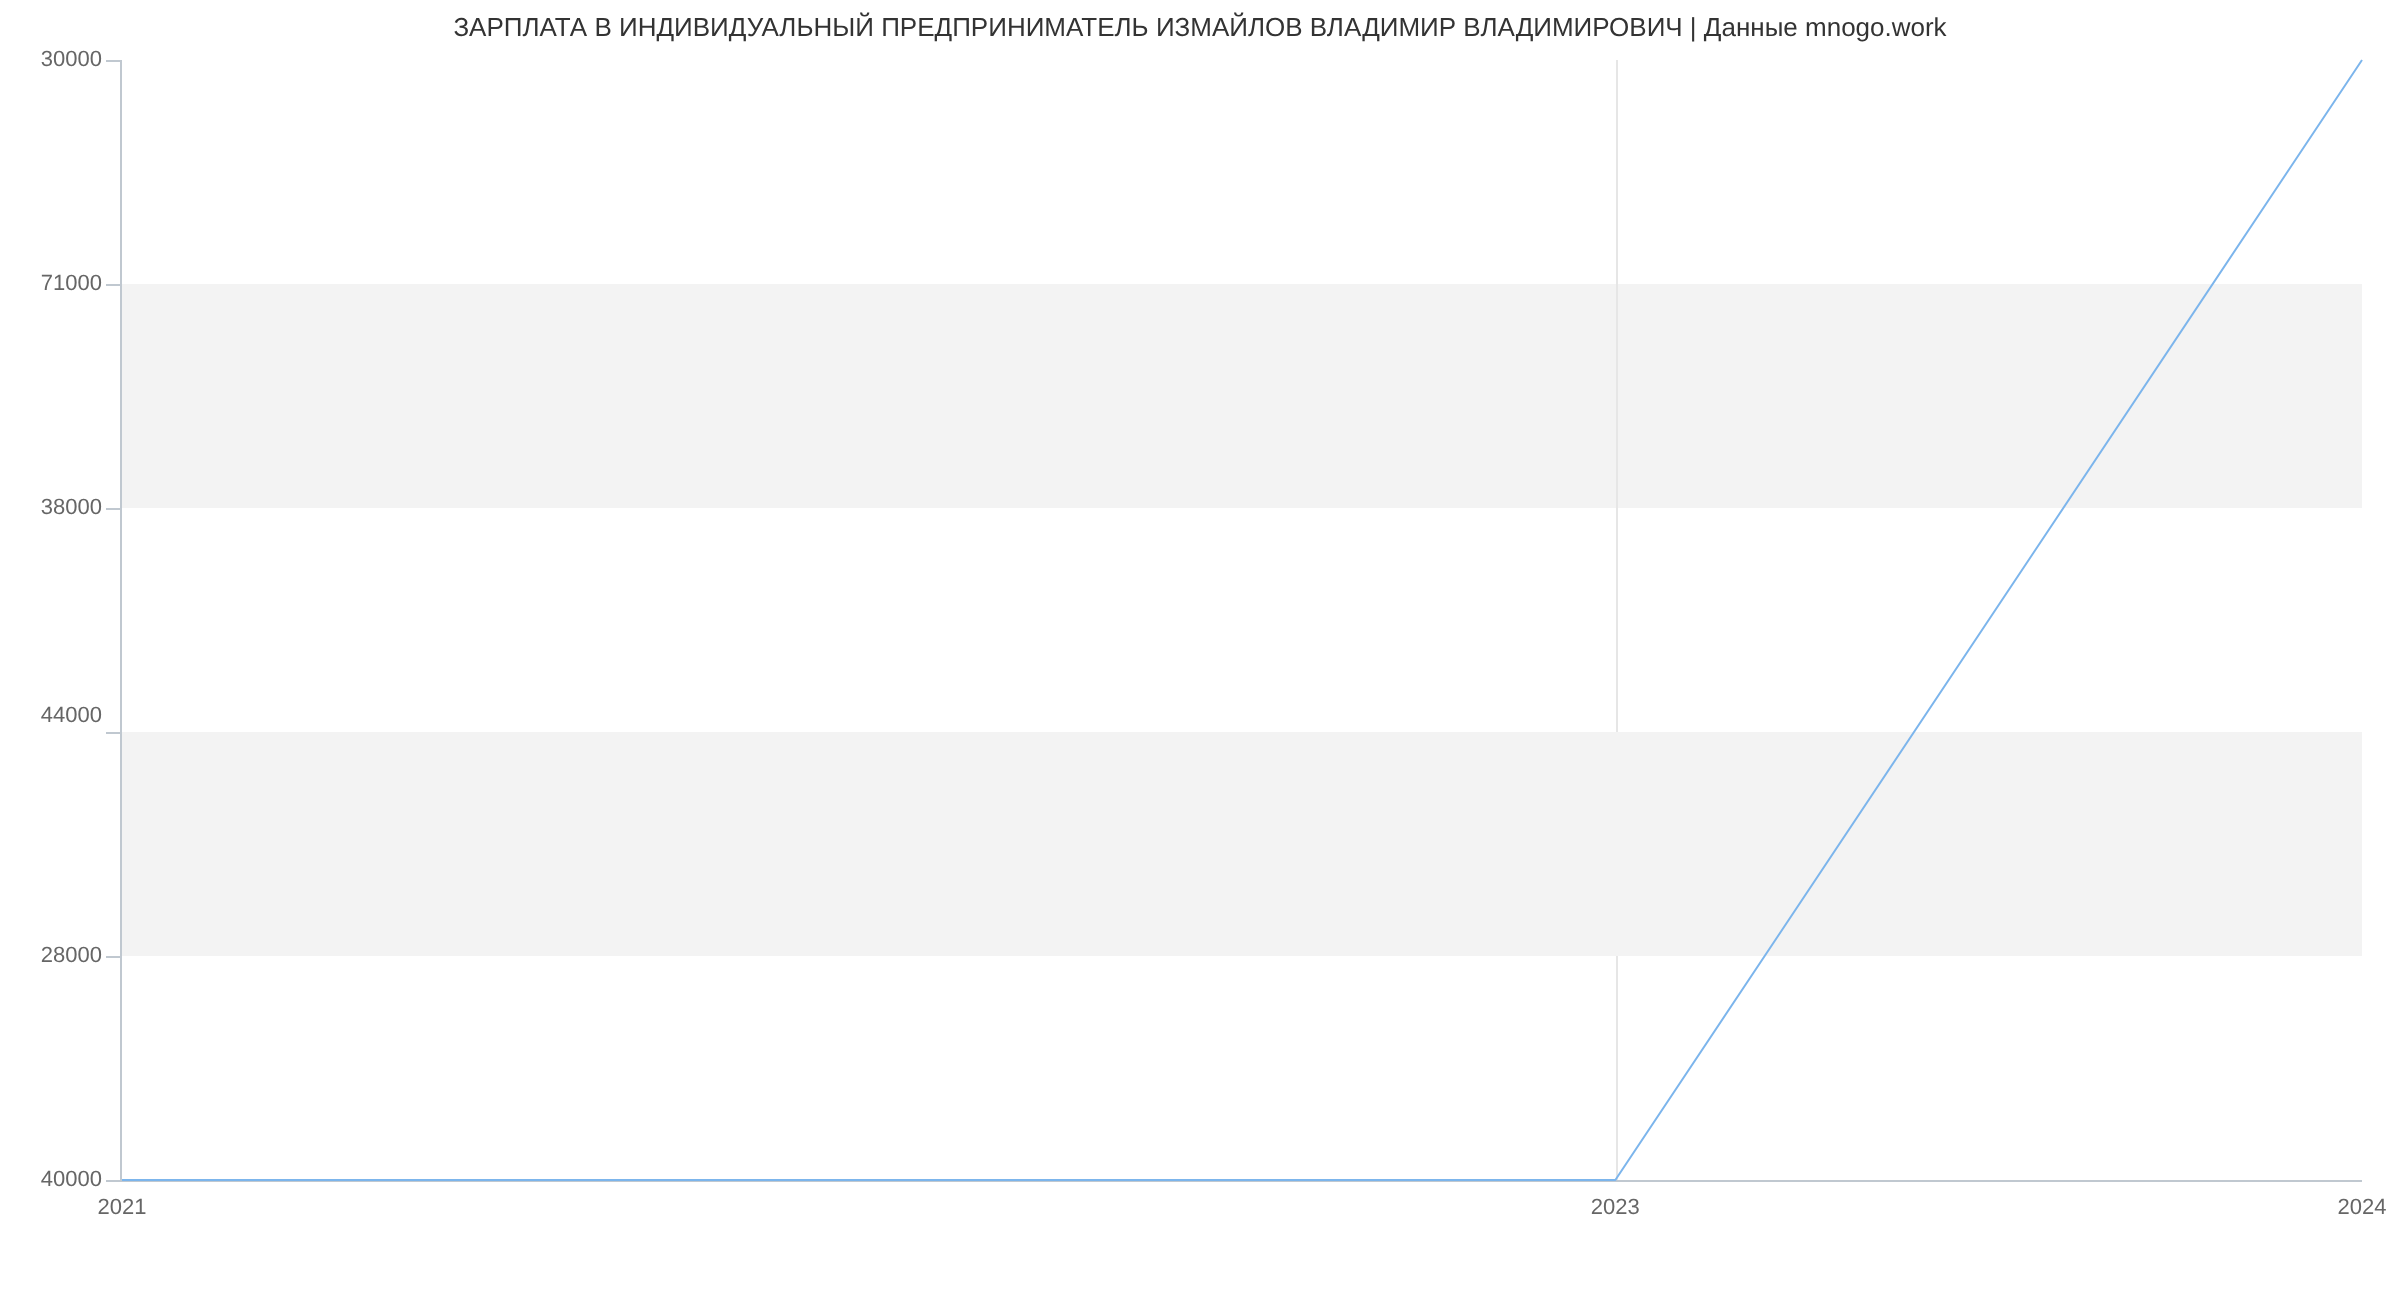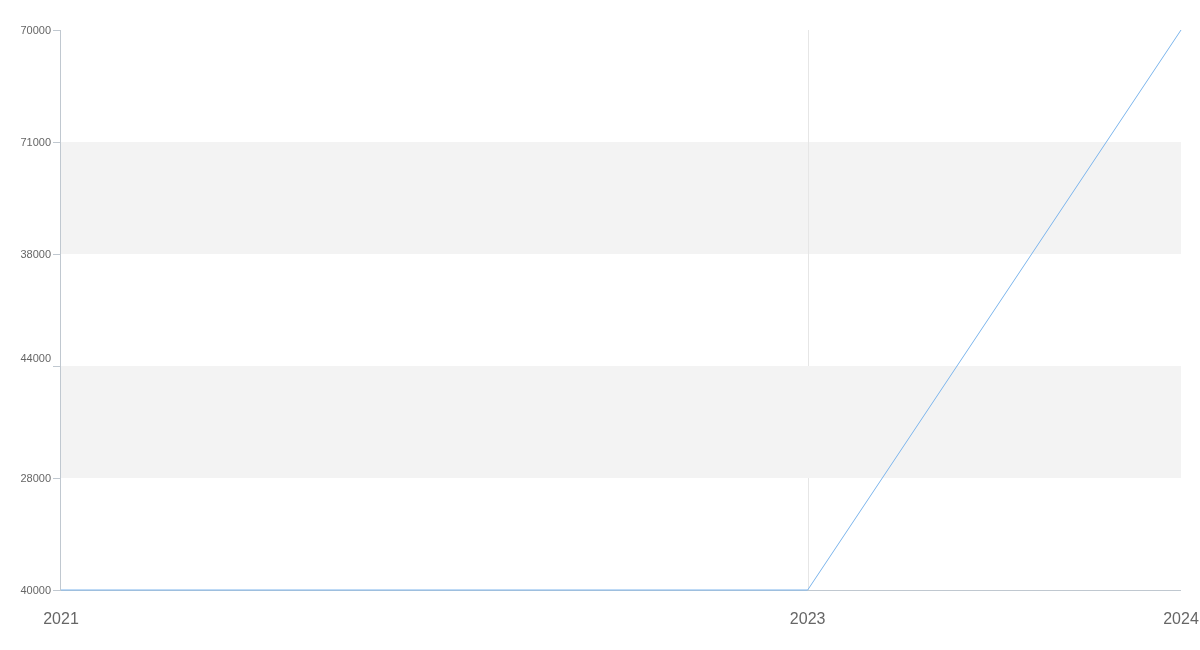--- a/index.html
+++ b/index.html
@@ -61,60 +61,61 @@
     right: 100%;
     padding-right: 10px;
     transform: translateY(-50%);
     white-space: nowrap;
     color: #666666;
     font-size: 11px;
   }
   .x-label {
     position: absolute;
     top: 100%;
-    padding-top: 20px;
+    padding-top: 8px;
     transform: translateX(-50%);
     white-space: nowrap;
     color: #666666;
-    font-size: 16px;
+    font-size: 11px;
   }
   svg.series {
     position: absolute;
     left: 0; top: 0;
     width: 100%;
     height: 100%;
     overflow: visible;
   }
   svg.series path {
     fill: none;
     stroke: #7cb5ec;
     stroke-width: 1;
     stroke-linejoin: round;
   }
 </style>
 </head>
 <body>
 
 <div class="chart-wrap">
+  <div class="title">ЗАРПЛАТА В ИНДИВИДУАЛЬНЫЙ ПРЕДПРИНИМАТЕЛЬ ИЗМАЙЛОВ ВЛАДИМИР ВЛАДИМИРОВИЧ | Данные mnogo.work</div>
   <div class="plot-area" id="plot">
       <div class="band" style="top: 112px; height: 112px;"></div>
       <div class="grid-v" style="left: 746.667px;"></div>
       <div class="band" style="top: 336px; height: 112px;"></div>
     <svg class="series">
       <path id="series-path" d="M0.00 560.00 L746.67 560.00 L1120.00 0.00" stroke="#7cb5ec"></path>
     </svg>
   <div class="y-tick" style="top: 560px;"></div>
       <div class="y-label" style="top: 560px;">40000</div>
       <div class="y-tick" style="top: 448px;"></div>
       <div class="y-label" style="top: 448px;">28000</div>
       <div class="y-tick" style="top: 336px;"></div>
       <div class="y-label" style="top: 328px;">44000</div>
       <div class="y-tick" style="top: 224px;"></div>
       <div class="y-label" style="top: 224px;">38000</div>
       <div class="y-tick" style="top: 112px;"></div>
       <div class="y-label" style="top: 112px;">71000</div>
       <div class="y-tick" style="top: 0px;"></div>
-      <div class="y-label" style="top: 0px;">70000</div>
+      <div class="y-label" style="top: 0px;">30000</div>
       <div class="x-label" style="left: 0px;">2021</div>
       <div class="x-label" style="left: 746.667px;">2023</div>
       <div class="x-label" style="left: 1120px;">2024</div>
     </div>
 </div>
 
 </body></html>

